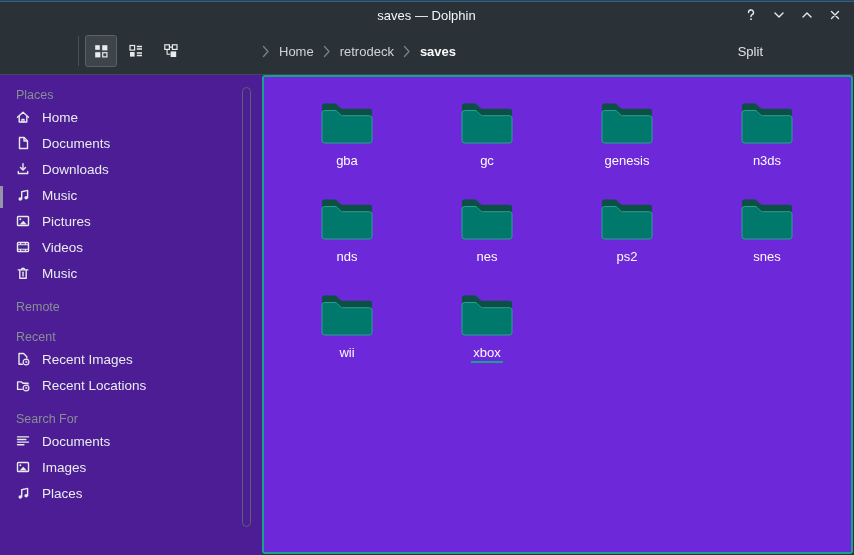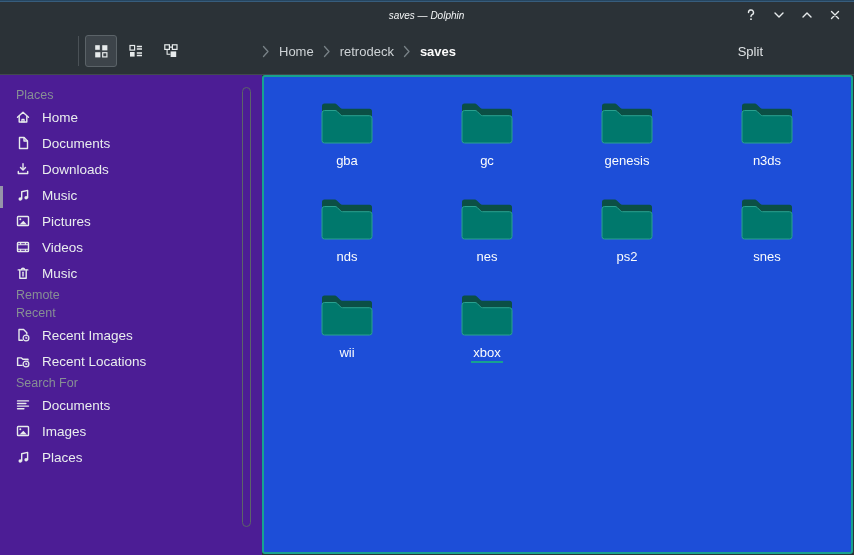--- a/index.html
+++ b/index.html
@@ -12,21 +12,21 @@
     position:relative;
   }
   
   .top-edge { position:absolute; top:0; left:0; right:0; height:2px;
     background:linear-gradient(#1d3a52,#40688a); z-index:5; }
   .titlebar { position:absolute; top:2px; left:0; right:0; height:26px;
     display:flex; align-items:center; padding:0 8px; }
   .titlebar .appicon { width:22px; height:20px; display:flex; align-items:center; margin-left:4px; }
   .titlebar .pin { width:18px; height:18px; margin-left:14px; display:flex; align-items:center; }
   .window-title { position:absolute; left:0; right:1px; text-align:center;
-    color:#f4f6f7; font-size:10px; pointer-events:none;font-style:italic; }
+    color:#f4f6f7; font-size:13px; pointer-events:none; }
   .win-controls { margin-left:auto; display:flex; gap:6px; z-index:6; }
   .win-btn { width:22px; height:20px; display:flex; align-items:center; justify-content:center;
     color:#e8ebec; font-size:14px; cursor:default; }
   
   .toolbar { position:absolute; top:28px; left:0; right:0; height:47px;
     display:flex; align-items:center; border-bottom:1px solid #42494e; }
   .tb-left { width:262px; display:flex; align-items:center; padding-left:10px; flex:none; }
   .tb-btn { height:32px; display:flex; align-items:center; justify-content:center;
     border-radius:3px; border:1px solid transparent; }
   .nav-btn { width:32px; }
@@ -36,33 +36,33 @@
   .breadcrumb { flex:1; display:flex; align-items:center; gap:4px; overflow:hidden; }
   .crumb { color:#ced3d6; padding:2px 5px; }
   .crumb.current { color:#fcfcfc; font-weight:bold; }
   .crumb-sep { display:flex; align-items:center; opacity:.8; }
   .tb-right { display:flex; align-items:center; gap:4px; padding-right:12px; }
   .split-btn { display:flex; align-items:center; gap:7px; color:#dfe3e5; padding:4px 6px; }
   .icon16 { display:inline-flex; align-items:center; justify-content:center; }
   
   .sidebar { position:absolute; top:75px; left:0; width:262px; bottom:0;
     background:#4c1d95; overflow:hidden; }
-  .section-header { height:18px; margin-top:0; padding-left:16px;
+  .section-header { height:18px; margin-top:12px; padding-left:16px;
     display:flex; align-items:center; color:#878f94; font-size:12.5px; }
   .section:first-child .section-header { margin-top:11px; }
   .side-item { height:26px; display:flex; align-items:center; gap:11px;
     padding-left:15px; color:#e9edee; font-size:13.5px; cursor:default; }
   .side-item .icn { width:16px; height:16px; flex:none; display:flex; align-items:center; }
   .places-scrollbar { position:absolute; top:87px; left:242px; width:9px; height:440px;
     border:1px solid #5c6368; border-radius:5px; }
   .edge-strip { position:absolute; left:0; top:186px; width:3px; height:22px;
     background:#a3a9ad; opacity:.85; }
   
   .mainview { position:absolute; left:262px; top:75px; right:1px; bottom:1px;
-    background:#1d4ed8; border:2px solid #17a28f; border-radius:3px; }
+    background:#6d28d9; border:2px solid #17a28f; border-radius:3px; }
   .folder-grid { position:absolute; left:13px; top:17px;
     display:grid; grid-template-columns:repeat(4,140px); grid-auto-rows:96px; }
   .folder-item { display:flex; flex-direction:column; align-items:center; padding-top:2px; cursor:default; }
   .folder-item .fico { width:56px; height:50px; }
   .folder-label { margin-top:7px; color:#fbfcfc; font-size:13px; padding:0 2px 1px 2px;
     border-bottom:2px solid transparent; line-height:15px; }
   .folder-item.active .folder-label { border-bottom-color:#17a28f; }
   svg { display:block; }
 </style>
 </head>

